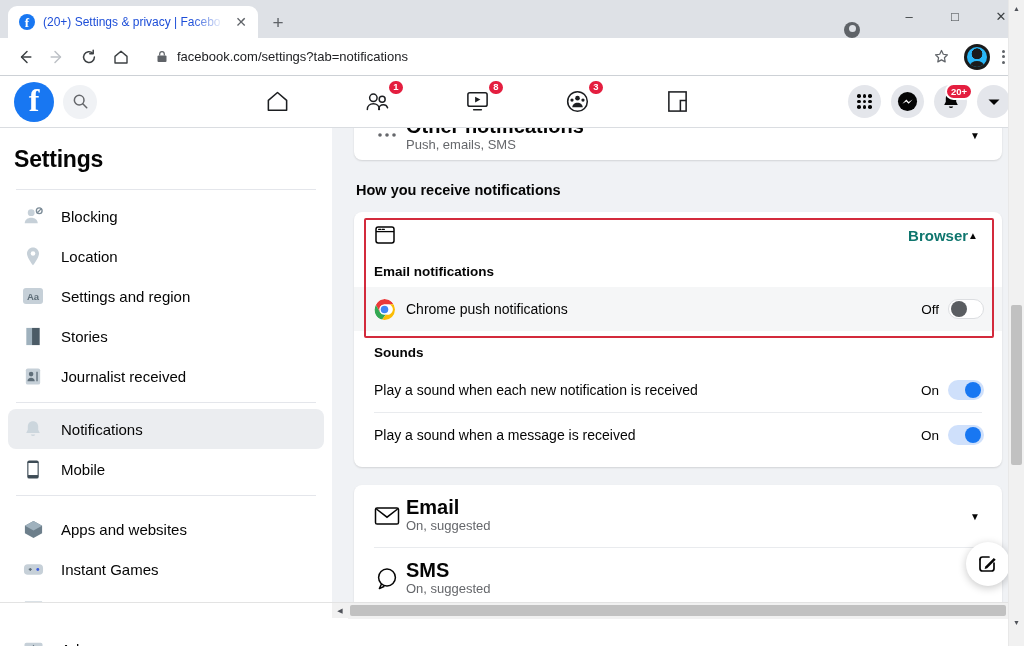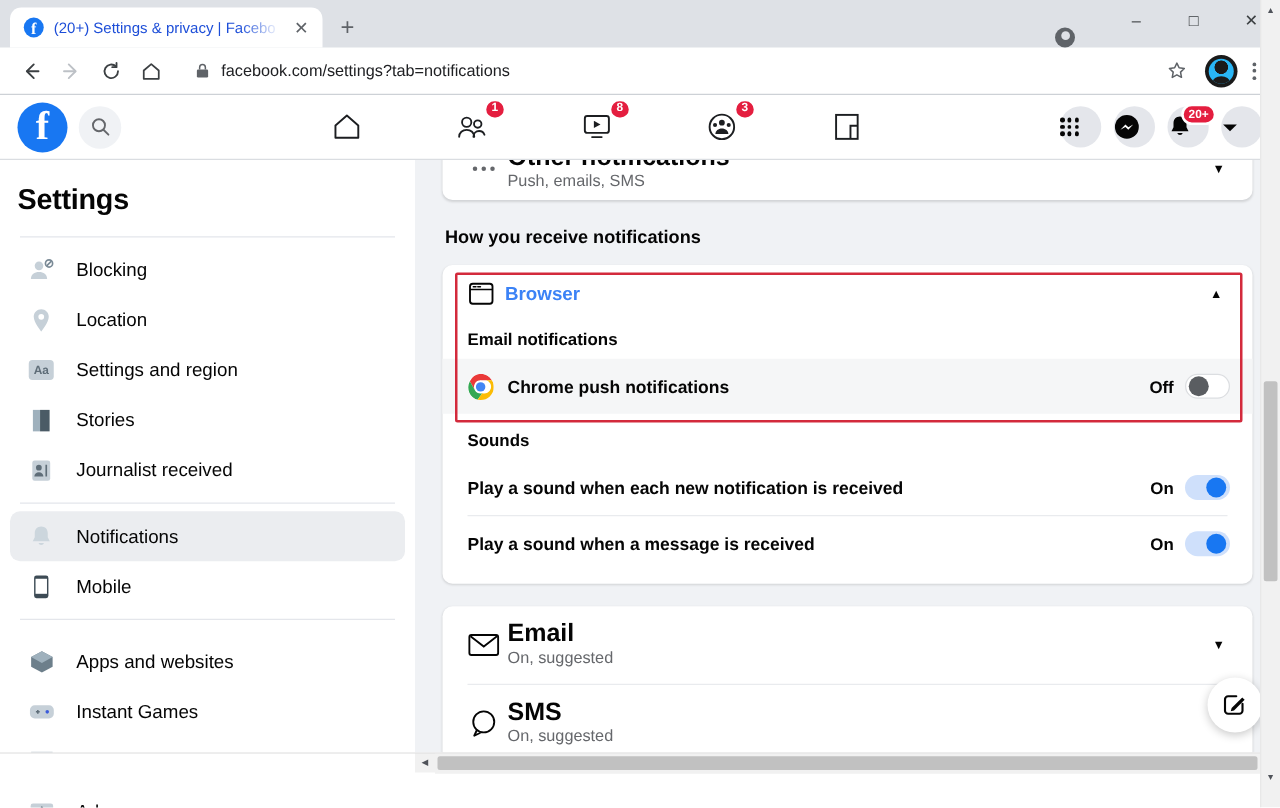--- a/index.html
+++ b/index.html
@@ -110,21 +110,21 @@
     position:absolute; top:-2px; right:-6px;
     background:#e41e3f; color:#fff; font-size:9.5px; font-weight:bold;
     border-radius:9px; min-width:17px; height:17px; padding:0 4px;
     display:flex;align-items:center;justify-content:center; line-height:1;
     border:2px solid #fff;
   }
   .badge.wide { min-width:26px; font-size:9.5px; }
   .nav-right { display:flex; align-items:center; gap:10px; }
   .circ-btn {
     width:33px;height:33px;border-radius:50%;background:#e4e6eb;
-    display:flex;align-items:center;cursor:pointer; position:relative;
+    display:flex;align-items:center;justify-content:center; cursor:pointer; position:relative;
   }
   .grid-icon { display:grid; grid-template-columns:repeat(3,3.6px); gap:2.2px; }
   .grid-icon i { width:3.6px;height:3.6px;border-radius:50%;background:#050505; display:block;}
 
   .body-row { flex:1; display:flex; min-height:0; position:relative; }
 
   
   .sidebar { width:332px; background:#fff; padding: 14px 0 0 0; position:relative; }
   .sb-title { font-size:23px; font-weight:bold; color:#050505; padding: 4px 0 10px 14px; letter-spacing:-0.2px;}
   .sb-divider { height:1px; background:#e4e6eb; margin: 6px 16px; }
@@ -154,24 +154,24 @@
   .chev { color:#050505; font-size:10px; padding-right:4px; cursor:pointer; }
 
   .section-label { font-size:14.5px; font-weight:bold; color:#050505; margin: 22px 0 14px 2px; }
 
   .card-main { position:relative; padding-bottom:10px; }
   .hl-box {
     position:absolute; left:10px; right:8px; top:6px; height:120px;
     border:2px solid #d32a3c; border-radius:2px; pointer-events:none; z-index:3;
   }
   .browser-head { height:46px; display:flex; align-items:center; padding: 0 20px; }
-  .browser-title { font-size:15px; font-weight:bold; color:#3b82f6; margin-left:8px; flex:1;}
+  .browser-title { font-size:15px; font-weight:bold; color:#0f766e; margin-left:8px; flex:1;text-align:right;}
   .sub-label { font-size:13.5px; font-weight:bold; color:#050505; padding: 6px 20px 8px 20px;}
   .toggle-row {
-    display:flex; align-items:center; height:44px; padding: 0 18px 0 20px; font-weight: bold;
+    display:flex; align-items:center; height:44px; padding: 0 18px 0 20px;
   }
   .toggle-row.shaded { background:#f5f6f7; }
   .tr-label { font-size:14px; color:#050505; flex:1; margin-left:11px;}
   .tr-label.nopad { margin-left:0; }
   .tr-state { font-size:13.5px; color:#050505; margin-right:9px; }
   .switch { width:36px;height:20px;border-radius:10px; position:relative; flex:0 0 36px; cursor:pointer;}
   .switch.off { background:#fff; border:1px solid #dcdee1; }
   .switch.off .knob { background:#5a5d61; left:2px; }
   .switch.on { background:#cfe0fb; }
   .switch.on .knob { background:#1877f2; left:17px; }

